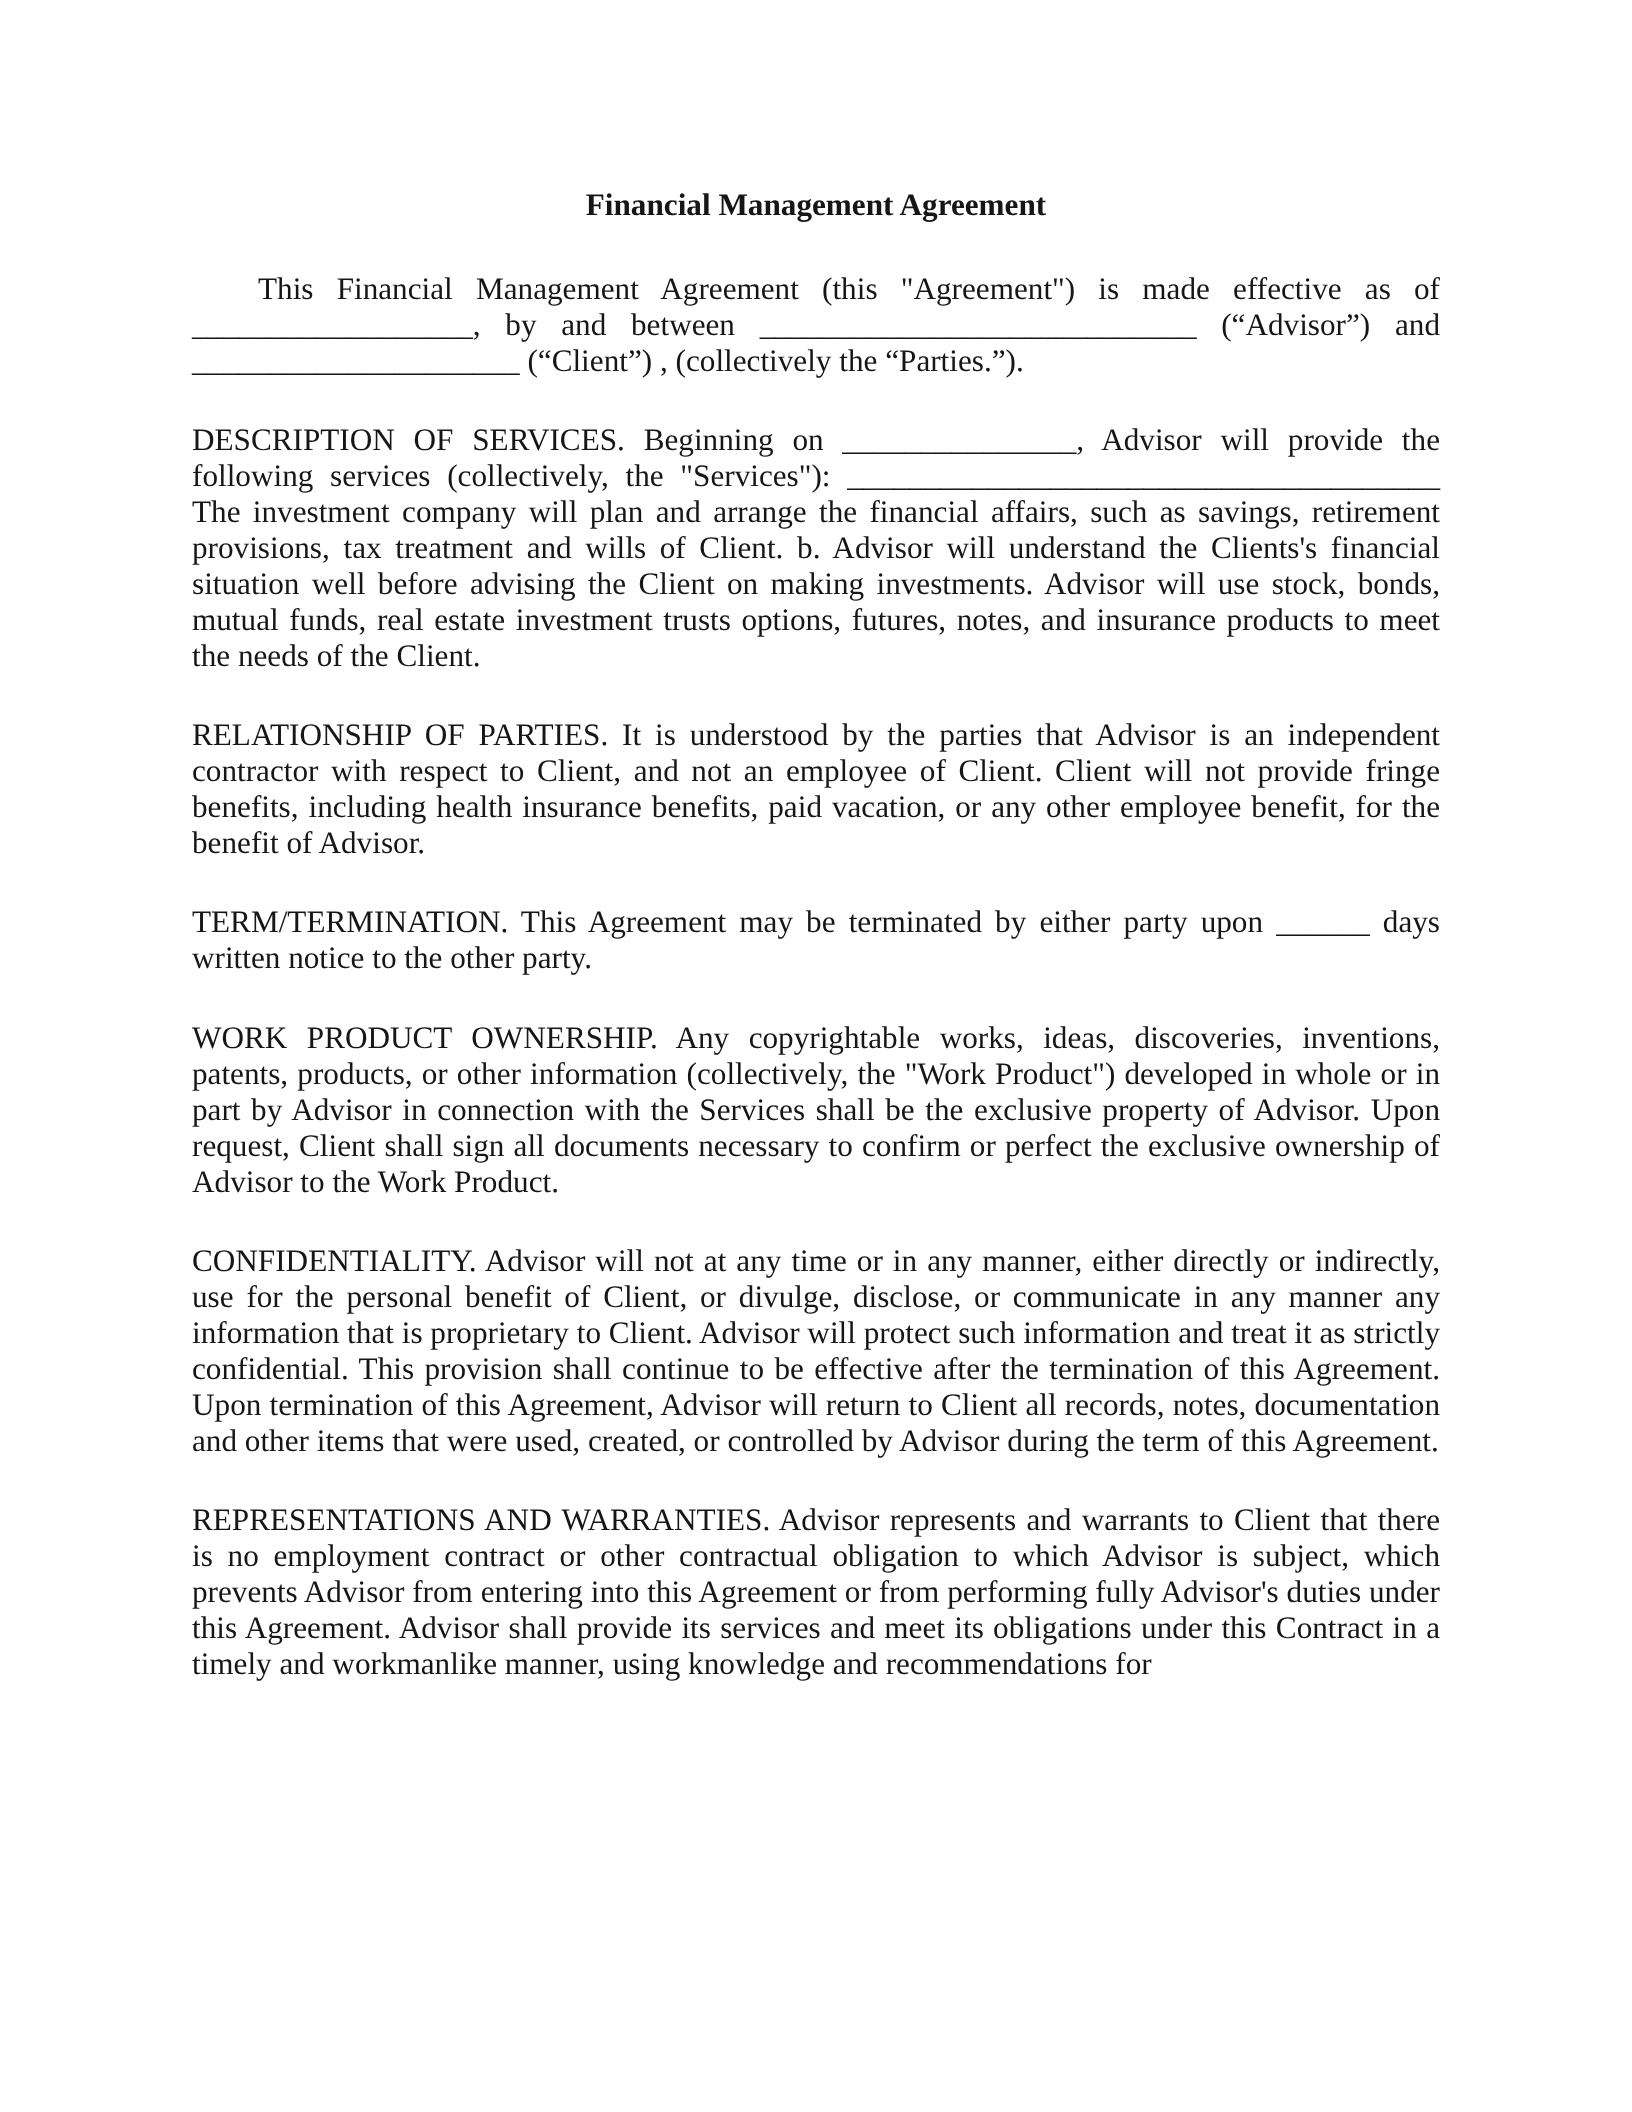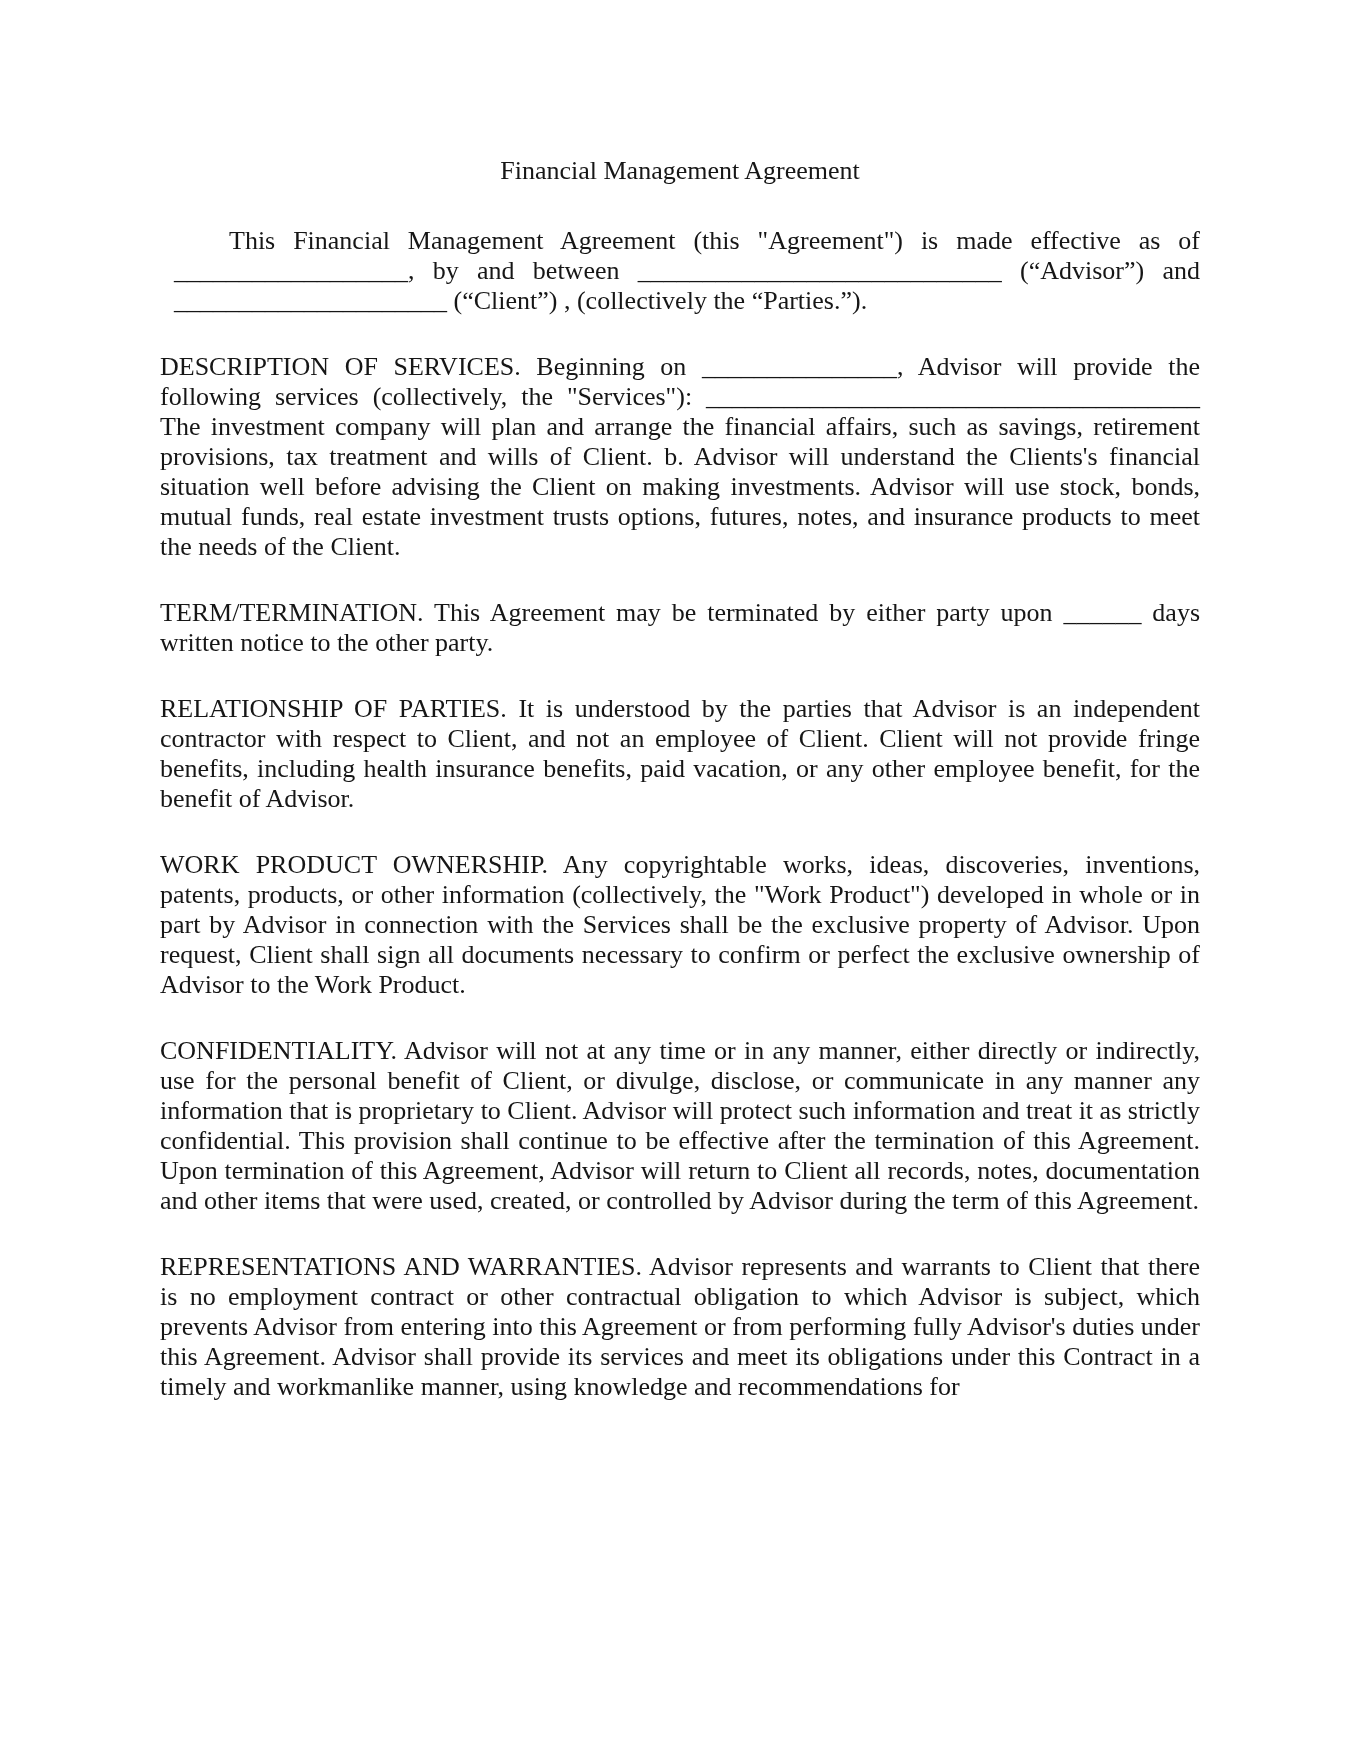--- a/index.html
+++ b/index.html
@@ -15,53 +15,52 @@
     padding: 156px 160px 0 160px;
     background: #ffffff;
     color: #161616;
     font-family: "Liberation Serif", "DejaVu Serif", serif;
     font-size: 26px;
     line-height: 30px;
     overflow: hidden;
   }
   .doc-title {
     font-size: 26px;
-    font-weight: normal;
+    font-weight: bold;
     text-align: center;
     margin: 0 0 40px 0;
     padding: 0;
   }
   .para {
     margin: 0 0 36px 0;
     text-align: justify;
     word-spacing: normal;
   }
   .para.intro {
     text-indent: 55px;
-    margin-left: 14px;
   }
   .para:last-child {
     margin-bottom: 0;
   }
 </style>
 </head>
 <body>
 
 <div class="page">
 
   <h1 class="doc-title">Financial Management Agreement</h1>
 
   <p class="para intro">This Financial Management Agreement (this "Agreement") is made effective as of __________________, by and between ____________________________ (“Advisor”) and _____________________ (“Client”) , (collectively the “Parties.”).</p>
 
   <p class="para">DESCRIPTION OF SERVICES. Beginning on _______________, Advisor will provide the following services (collectively, the "Services"): ______________________________________ The investment company will plan and arrange the financial affairs, such as savings, retirement provisions, tax treatment and wills of Client. b. Advisor will understand the Clients's financial situation well before advising the Client on making investments. Advisor will use stock, bonds, mutual funds, real estate investment trusts options, futures, notes, and insurance products to meet the needs of the Client.</p>
 
 
+  <p class="para">RELATIONSHIP OF PARTIES. It is understood by the parties that Advisor is an independent contractor with respect to Client, and not an employee of Client. Client will not provide fringe benefits, including health insurance benefits, paid vacation, or any other employee benefit, for the benefit of Advisor.</p>
+
   <p class="para">TERM/TERMINATION. This Agreement may be terminated by either party upon ______ days written notice to the other party.</p>
-
-  <p class="para">RELATIONSHIP OF PARTIES. It is understood by the parties that Advisor is an independent contractor with respect to Client, and not an employee of Client. Client will not provide fringe benefits, including health insurance benefits, paid vacation, or any other employee benefit, for the benefit of Advisor.</p>
 
   <p class="para">WORK PRODUCT OWNERSHIP. Any copyrightable works, ideas, discoveries, inventions, patents, products, or other information (collectively, the "Work Product") developed in whole or in part by Advisor in connection with the Services shall be the exclusive property of Advisor. Upon request, Client shall sign all documents necessary to confirm or perfect the exclusive ownership of Advisor to the Work Product.</p>
 
   <p class="para">CONFIDENTIALITY. Advisor will not at any time or in any manner, either directly or indirectly, use for the personal benefit of Client, or divulge, disclose, or communicate in any manner any information that is proprietary to Client. Advisor will protect such information and treat it as strictly confidential. This provision shall continue to be effective after the termination of this Agreement. Upon termination of this Agreement, Advisor will return to Client all records, notes, documentation and other items that were used, created, or controlled by Advisor during the term of this Agreement.</p>
 
   <p class="para">REPRESENTATIONS AND WARRANTIES. Advisor represents and warrants to Client that there is no employment contract or other contractual obligation to which Advisor is subject, which prevents Advisor from entering into this Agreement or from performing fully Advisor's duties under this Agreement. Advisor shall provide its services and meet its obligations under this Contract in a timely and workmanlike manner, using knowledge and recommendations for</p>
 
 </div>
 
 </body></html>

